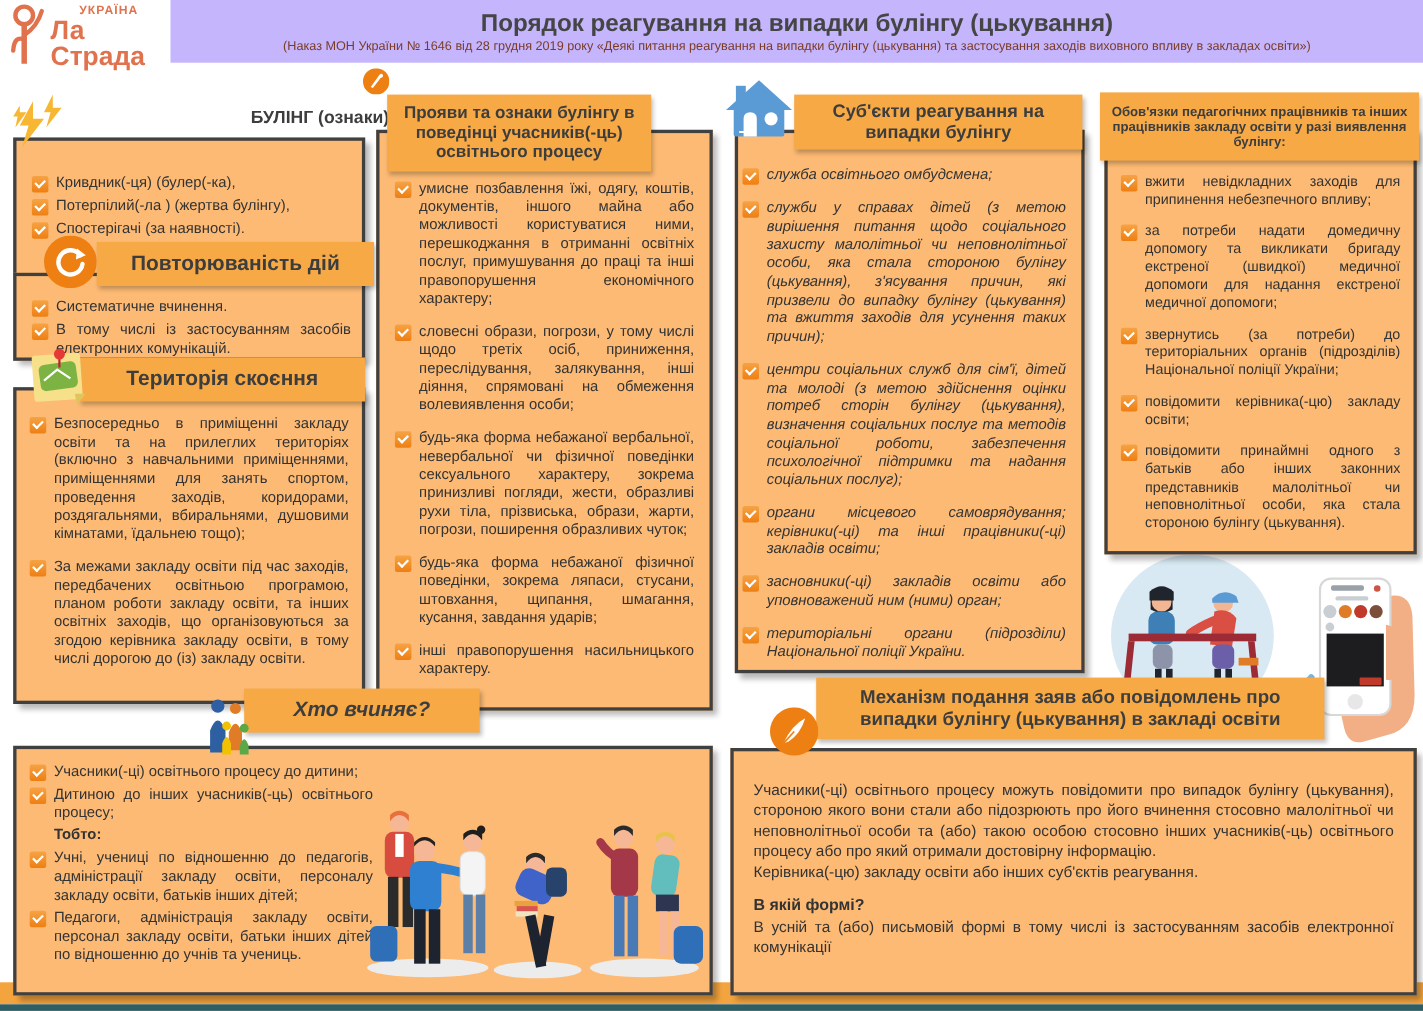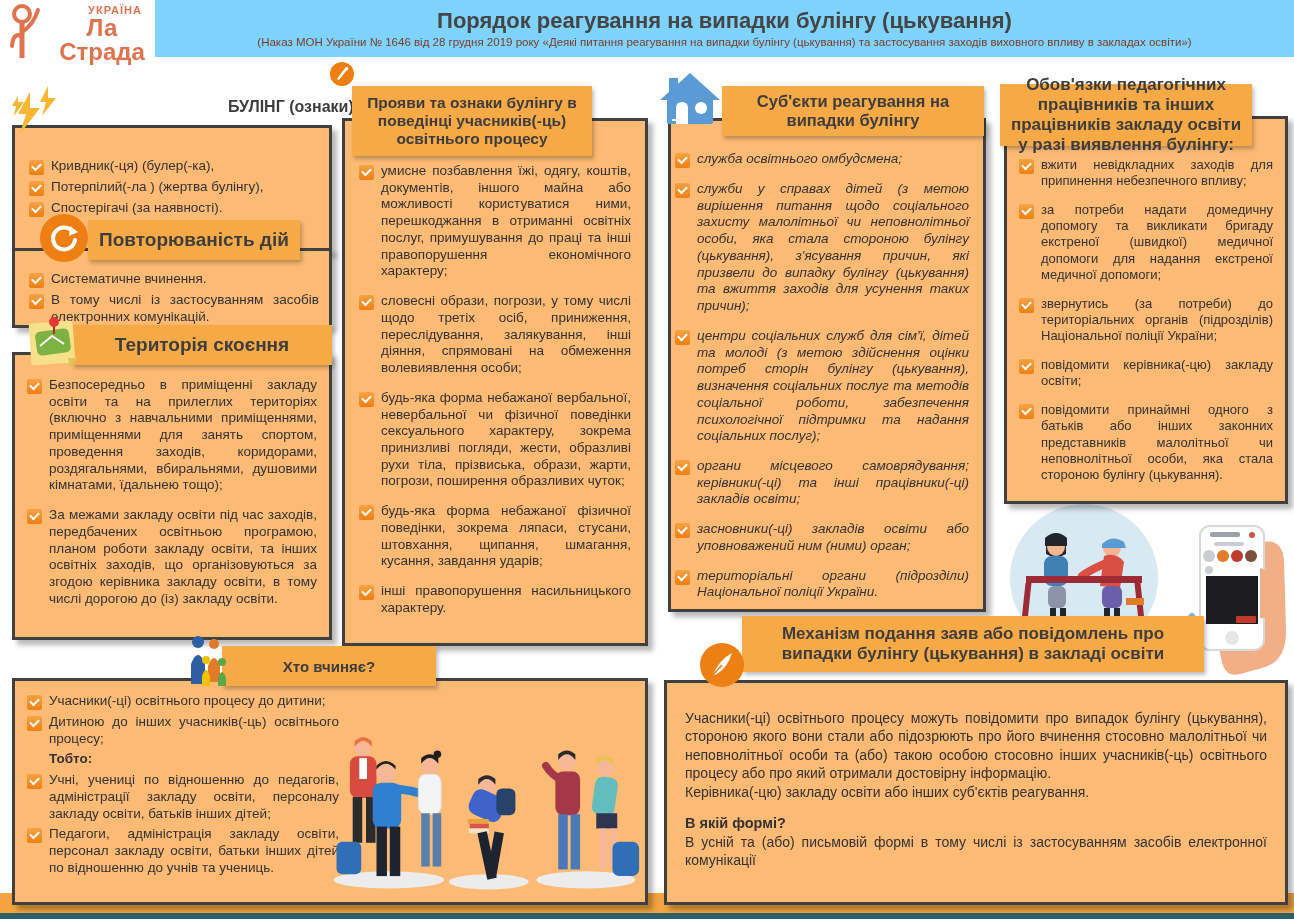--- a/index.html
+++ b/index.html
@@ -1,25 +1,25 @@
 <!DOCTYPE html>
 <html><head>
 <meta charset="utf-8">
 <style>
   html,body{margin:0;padding:0;background:#fff;}
   .page{position:relative;width:1294px;height:919px;background:#ffffff;overflow:hidden;
         font-family:"Liberation Sans", sans-serif;color:#333;}
 
   
-  .band{position:absolute;left:155px;top:0;width:1139px;height:57px;background:#7dd3fc;
+  .band{position:absolute;left:155px;top:0;width:1139px;height:57px;background:#c4b5fd;
         display:flex;flex-direction:column;align-items:center;justify-content:center;z-index:2;}
   .title{font-size:22px;font-weight:bold;color:#454545;line-height:1.1;}
   .subtitle{font-size:11.5px;color:#7B3B28;margin-top:3px;}
   .logo{position:absolute;left:8px;top:4px;width:150px;height:60px;z-index:3;display:flex;align-items:center;}
-  .logo-text{margin-left:4px;line-height:1;text-align:center;}
+  .logo-text{margin-left:4px;line-height:1;}
   .logo-country{font-size:11px;font-weight:bold;color:#E0724E;letter-spacing:1px;margin-left:26px;}
   .logo-name{font-size:24px;font-weight:bold;color:#E0724E;}
 
   
   .badge{position:absolute;left:228px;top:62px;display:flex;align-items:flex-end;gap:8px;z-index:3;flex-direction:column;}
   .badge-label{font-size:16px;font-weight:bold;color:#3d3d3d;}
 
   
   .bar{position:absolute;background:#F6A945;color:#3d3d3d;font-weight:bold;text-align:center;
        display:flex;align-items:center;justify-content:center;z-index:3;
@@ -113,21 +113,21 @@
     </div>
   </div>
 
   <span class="icon" style="left:40px;top:214px;">
     <svg width="48" height="48" viewBox="0 0 48 48">
       <circle cx="24" cy="24" r="24" fill="#EE7F12"></circle>
       <path d="M33 18 A11 11 0 1 0 35 26" fill="none" stroke="#fff" stroke-width="4" stroke-linecap="round"></path>
       <polygon points="30,12 38,18 29,22" fill="#fff"></polygon>
     </svg>
   </span>
-  <div class="bar" style="left:88px;top:220px;width:212px;height:40px;font-size:19px;">Повторюваність дій</div>
+  <div class="bar" style="left:88px;top:220px;width:252px;height:40px;font-size:19px;">Повторюваність дій</div>
   <div class="panel" style="left:12px;top:248px;width:320px;height:80px;padding:20px 10px 4px 14px;">
     <div class="tight">
       <div class="item">
           <span class="chk"></span>
           <span class="itxt">Систематичне вчинення.</span>
         </div>
       <div class="item">
           <span class="chk"></span>
           <span class="itxt">В тому числі із застосуванням засобів електронних комунікацій.</span>
         </div>
@@ -211,21 +211,21 @@
     <div class="item">
         <span class="chk"></span>
         <span class="itxt">засновники(-ці) закладів освіти або уповноважений ним (ними) орган;</span>
       </div>
     <div class="item">
         <span class="chk"></span>
         <span class="itxt">територіальні органи (підрозділи) Національної поліції України.</span>
       </div>
   </div>
 
-  <div class="bar" style="left:1000px;top:84px;width:252px;height:62px;font-size:17px;line-height:1.18;">Обов'язки педагогічних працівників та інших працівників закладу освіти у разі виявлення булінгу:</div>
+  <div class="bar" style="left:1000px;top:84px;width:290px;height:62px;font-size:12px;line-height:1.18;">Обов'язки педагогічних працівників та інших працівників закладу освіти у разі виявлення булінгу:</div>
   <div class="panel" style="left:1004px;top:116px;width:284px;height:388px;padding:38px 12px 4px 12px;">
     <div class="item">
         <span class="chk"></span>
         <span class="itxt" style="font-size:13px;">вжити невідкладних заходів для припинення небезпечного впливу;</span>
       </div>
     <div class="item">
         <span class="chk"></span>
         <span class="itxt" style="font-size:13px;">за потреби надати домедичну допомогу та викликати бригаду екстреної (швидкої) медичної допомоги для надання екстреної медичної допомоги;</span>
       </div>
     <div class="item">
@@ -295,21 +295,21 @@
       <circle cx="10" cy="8" r="6" fill="#2E5FA3"></circle>
         <path d="M3 30 Q10 12 17 30 L17 50 L3 50 Z" fill="#2E5FA3"></path>
       <circle cx="26" cy="10" r="5" fill="#E07B28"></circle>
         <path d="M20 32 Q26 16 32 32 L32 48 L20 48 Z" fill="#E07B28"></path>
       <circle cx="18" cy="26" r="4" fill="#F2C200"></circle>
         <path d="M14 42 Q18 30 22 42 L22 52 L14 52 Z" fill="#F2C200"></path>
       <circle cx="34" cy="28" r="4" fill="#5BA846"></circle>
         <path d="M30 44 Q34 32 38 44 L38 52 L30 52 Z" fill="#5BA846"></path>
     </svg>
   </span>
-  <div class="bar" style="left:222px;top:646px;width:214px;height:40px;font-size:15px;">Хто вчиняє?</div>
+  <div class="bar" style="left:222px;top:626px;width:214px;height:40px;font-size:19px;font-style:italic;">Хто вчиняє?</div>
   <div class="panel" style="left:12px;top:678px;width:636px;height:227px;padding:12px 10px 4px 12px;">
     <div style="width:312px;" class="tight">
       <div class="item">
           <span class="chk"></span>
           <span class="itxt">Учасники(-ці) освітнього процесу до дитини;</span>
         </div>
       <div class="item">
           <span class="chk"></span>
           <span class="itxt">Дитиною до інших учасників(-ць) освітнього процесу;</span>
         </div>

